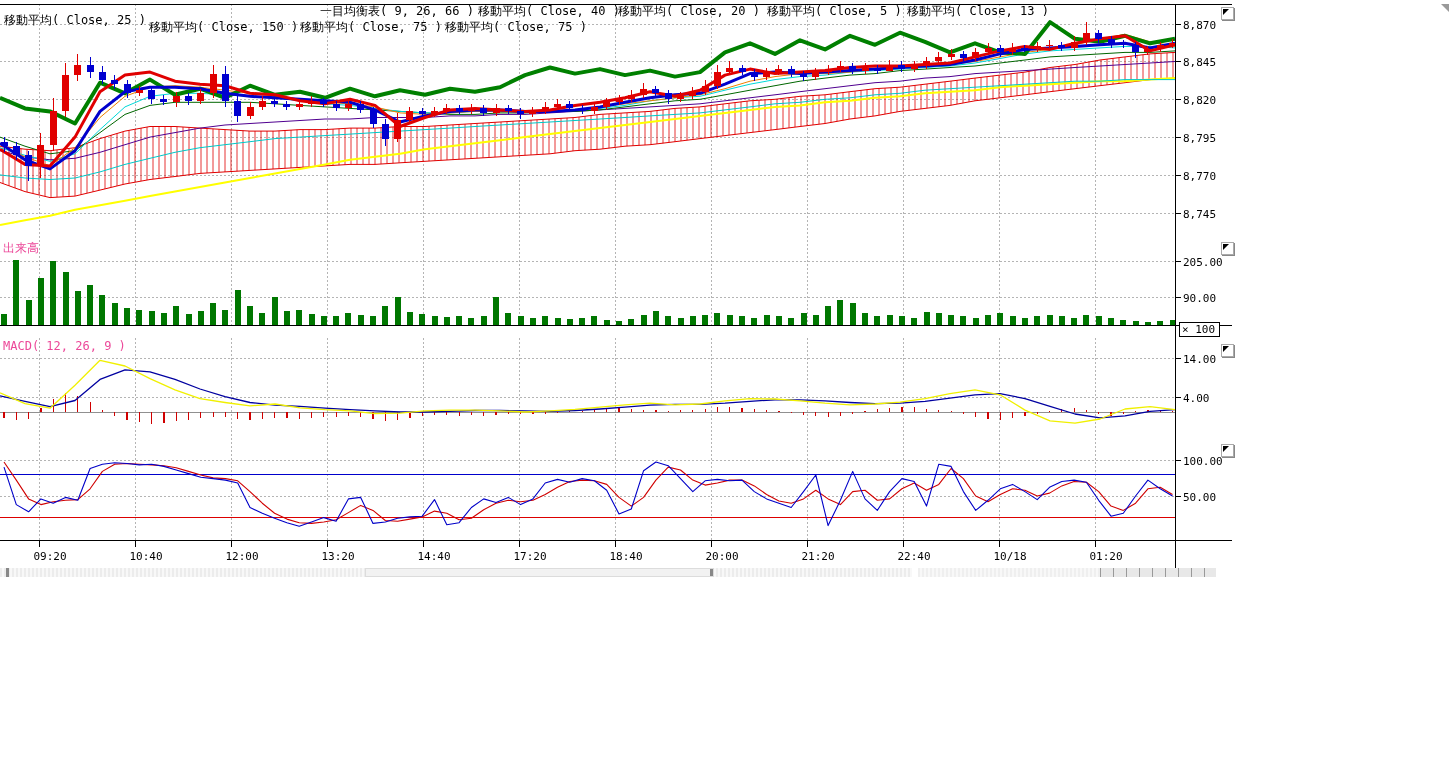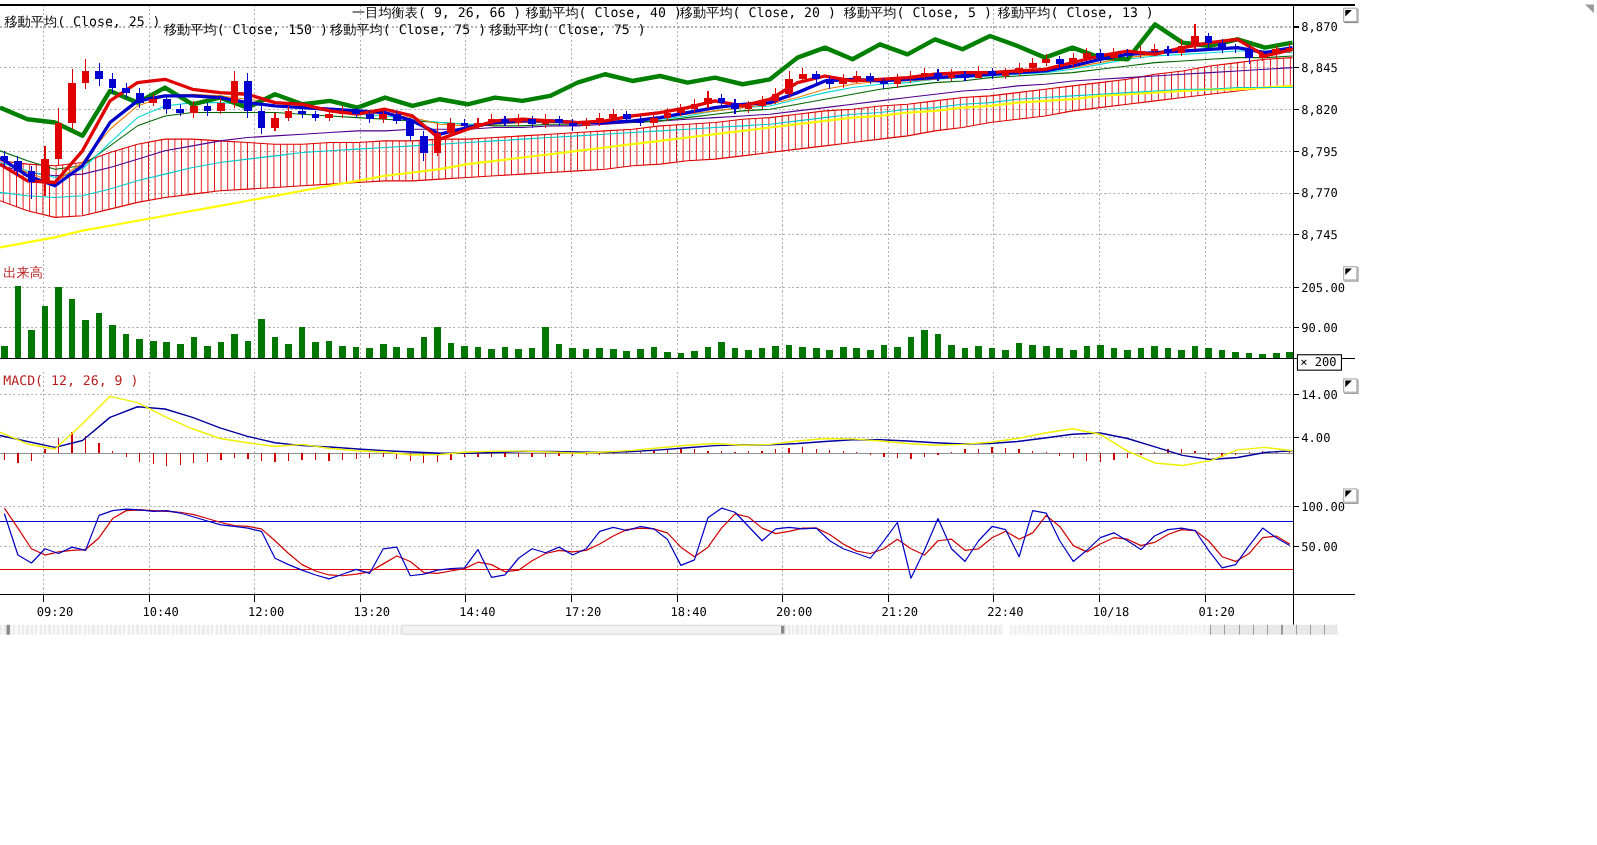--- a/index.html
+++ b/index.html
@@ -1,20 +1,20 @@
 <!DOCTYPE html>
 <html><head>
 <meta charset="utf-8">
 <style>
   html,body{margin:0;padding:0;background:#fff;}
   #app{position:relative;width:1452px;height:768px;background:#fff;overflow:hidden;
        font-family:"DejaVu Sans Mono","Liberation Mono",monospace;}
   #chart-svg{position:absolute;left:0;top:0;}
   .hdr{position:absolute;white-space:pre;font:12px "DejaVu Sans Mono","Liberation Mono",monospace;color:#000;}
-  .plabel{position:absolute;white-space:pre;font:12px "DejaVu Sans Mono","Liberation Mono",monospace;color:#b91c1c;}
+  .plabel{position:absolute;white-space:pre;font:12px "DejaVu Sans Mono","Liberation Mono",monospace;color:#ec4899;}
   #mult-box{position:absolute;left:1179px;top:322px;width:37px;height:13px;border:1px solid #000;
             background:#fff;font:11px "DejaVu Sans Mono","Liberation Mono",monospace;color:#000;
             line-height:13px;padding-left:2px;white-space:pre;}
   .cbtn{position:absolute;left:1221px;width:11px;height:11px;background:#fff;border:1px solid #aaa;
         box-shadow:1px 1px 0 #888;}
   .cbtn .tri{width:0;height:0;border-top:6px solid #000;border-right:6px solid transparent;margin:1px;}
   #corner-icon{position:absolute;left:1441px;top:4px;width:0;height:0;
         border-top:8px solid #9a9a9a;border-left:8px solid transparent;}
   .sb{position:absolute;top:568px;height:9px;}
   #sb-track-left{left:0;width:912px;background:repeating-linear-gradient(90deg,#ececec 0 2px,#f8f8f8 2px 4px);}
@@ -546,21 +546,21 @@
   <span class="hdr" style="left:767px;top:3px">移動平均( Close, 5 )</span>
   <span class="hdr" style="left:907px;top:3px">移動平均( Close, 13 )</span>
   <span class="hdr" style="left:4px;top:12px">移動平均( Close, 25 )</span>
   <span class="hdr" style="left:149px;top:19px">移動平均( Close, 150 )</span>
   <span class="hdr" style="left:300px;top:19px">移動平均( Close, 75 )</span>
   <span class="hdr" style="left:445px;top:19px">移動平均( Close, 75 )</span>
 
   <span class="plabel" style="left:3px;top:240px">出来高</span>
   <span class="plabel" style="left:3px;top:339px">MACD( 12, 26, 9 )</span>
 
-  <div id="mult-box">× 200</div>
+  <div id="mult-box">× 100</div>
 
   <div class="cbtn" style="top:7px">
       <div class="tri"></div>
     </div>
   <div class="cbtn" style="top:242px">
       <div class="tri"></div>
     </div>
   <div class="cbtn" style="top:344px">
       <div class="tri"></div>
     </div>

